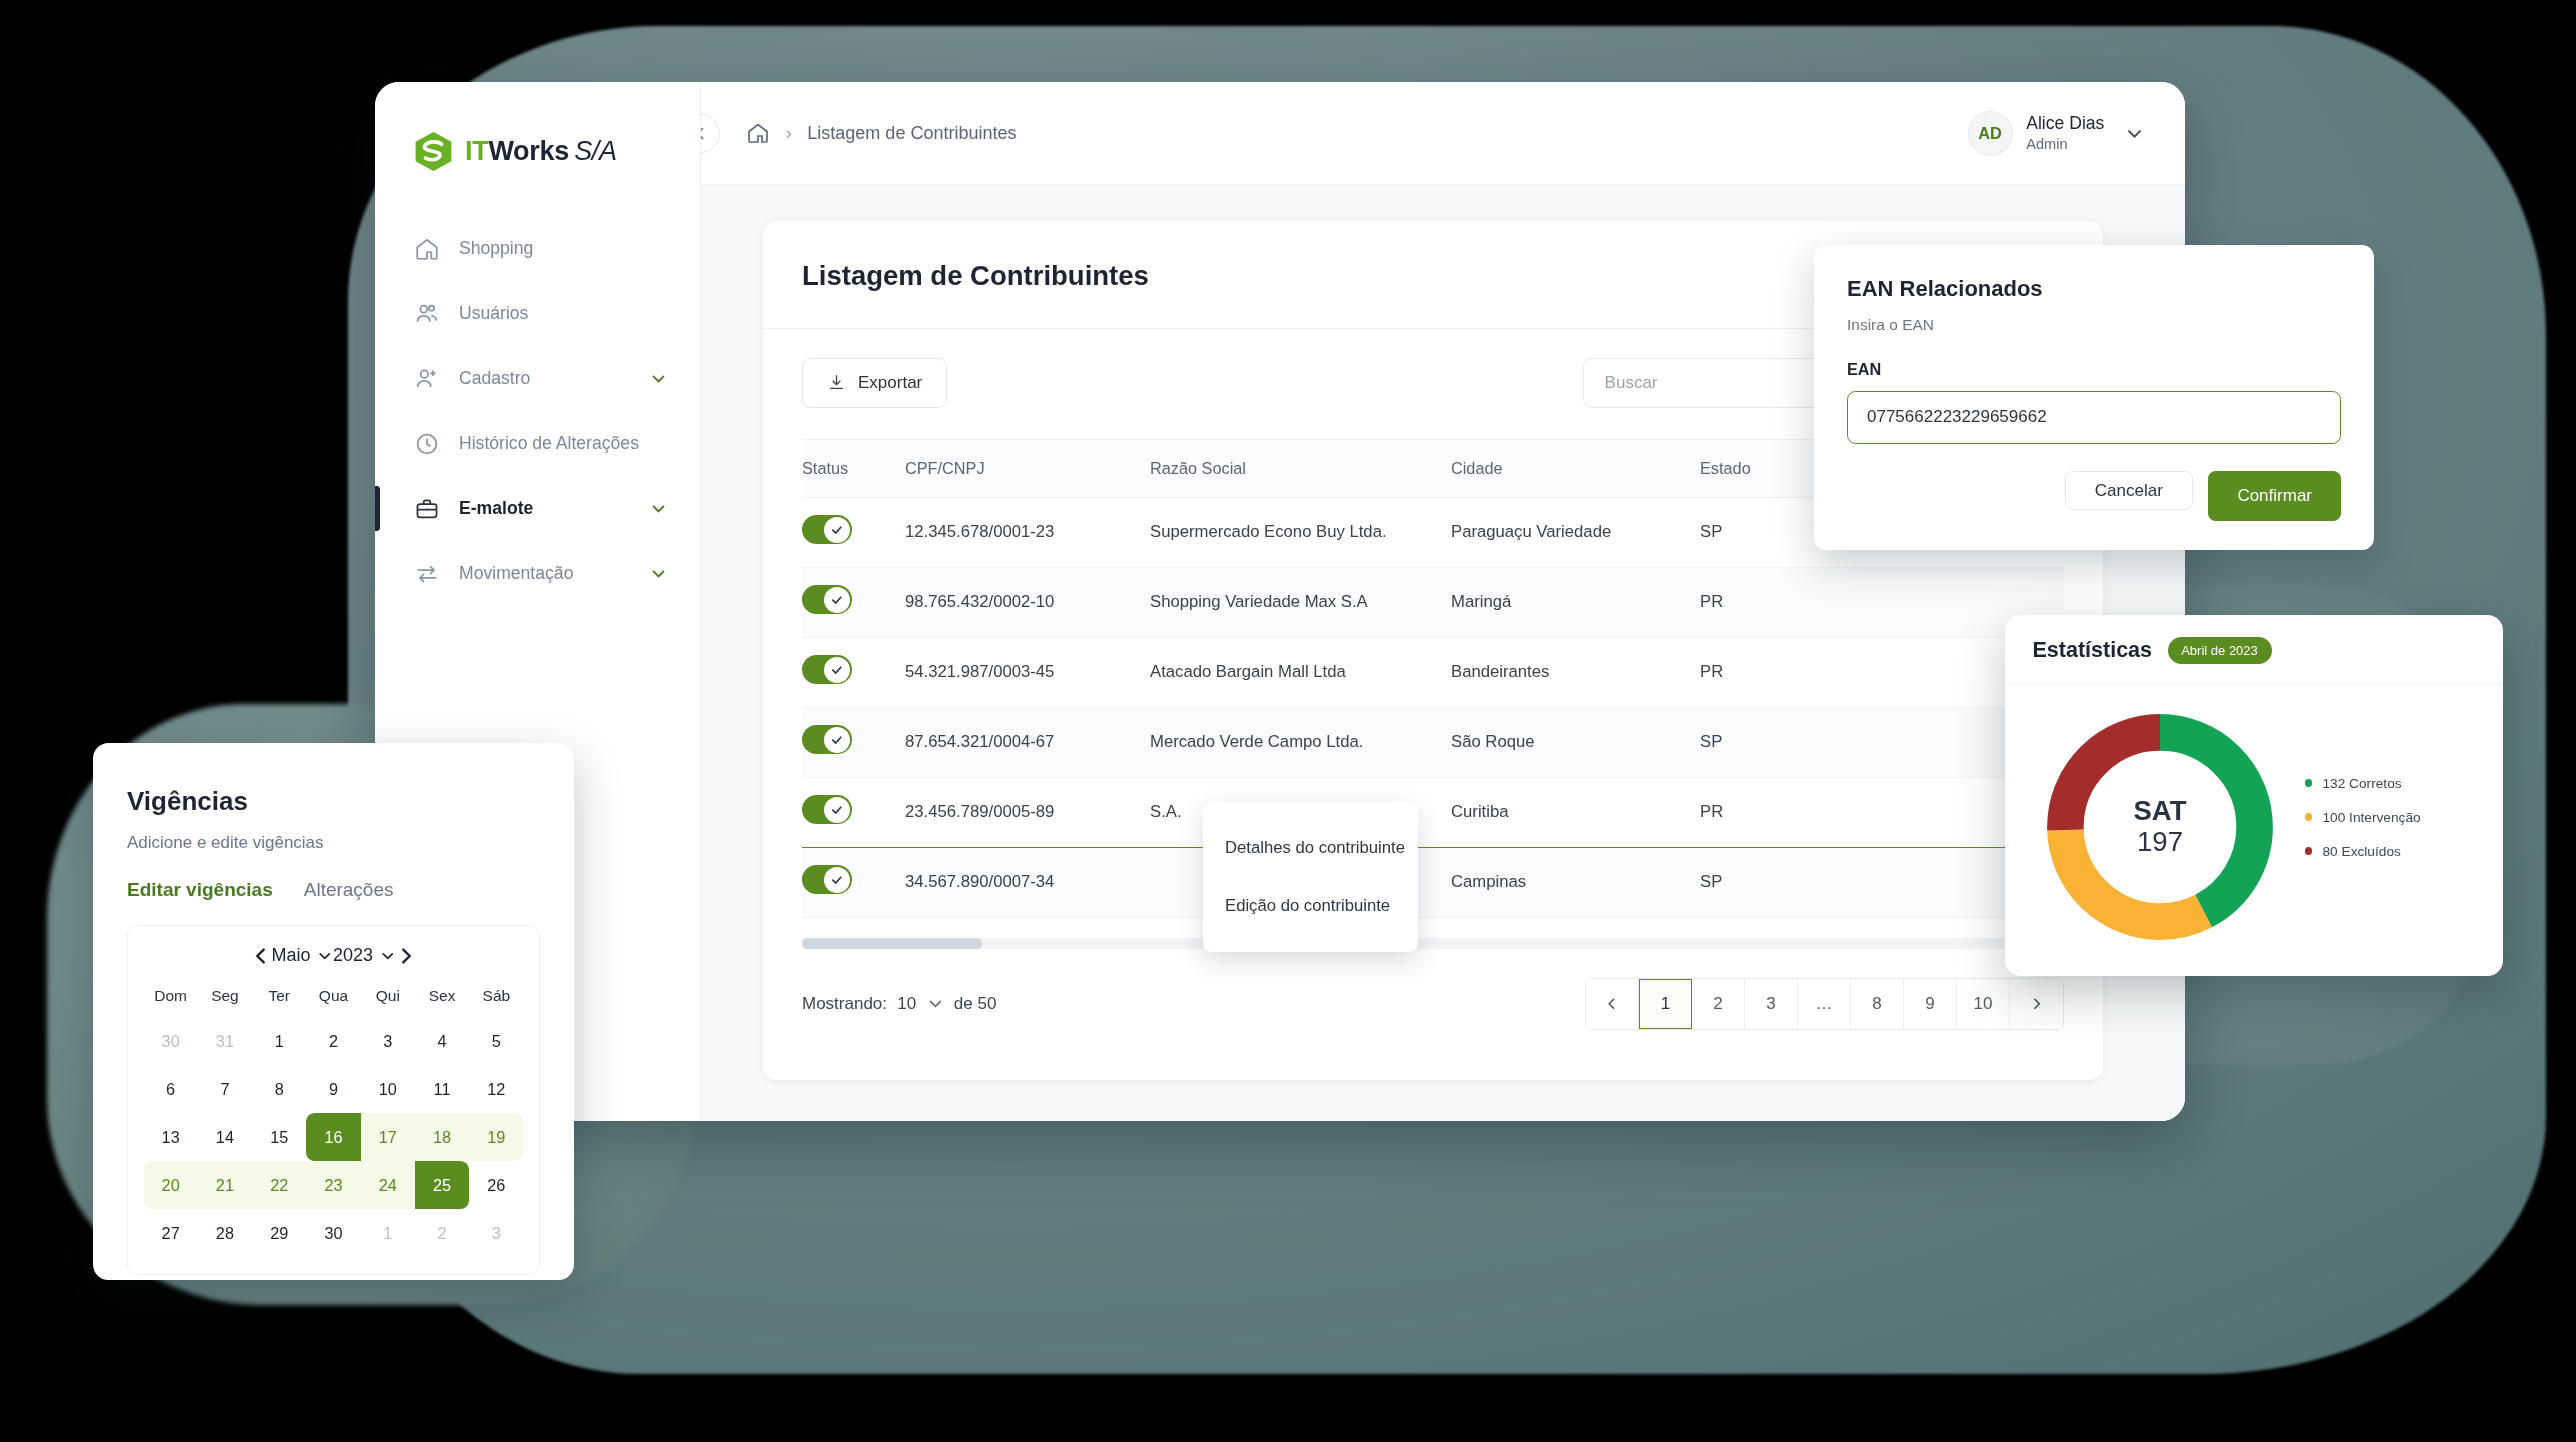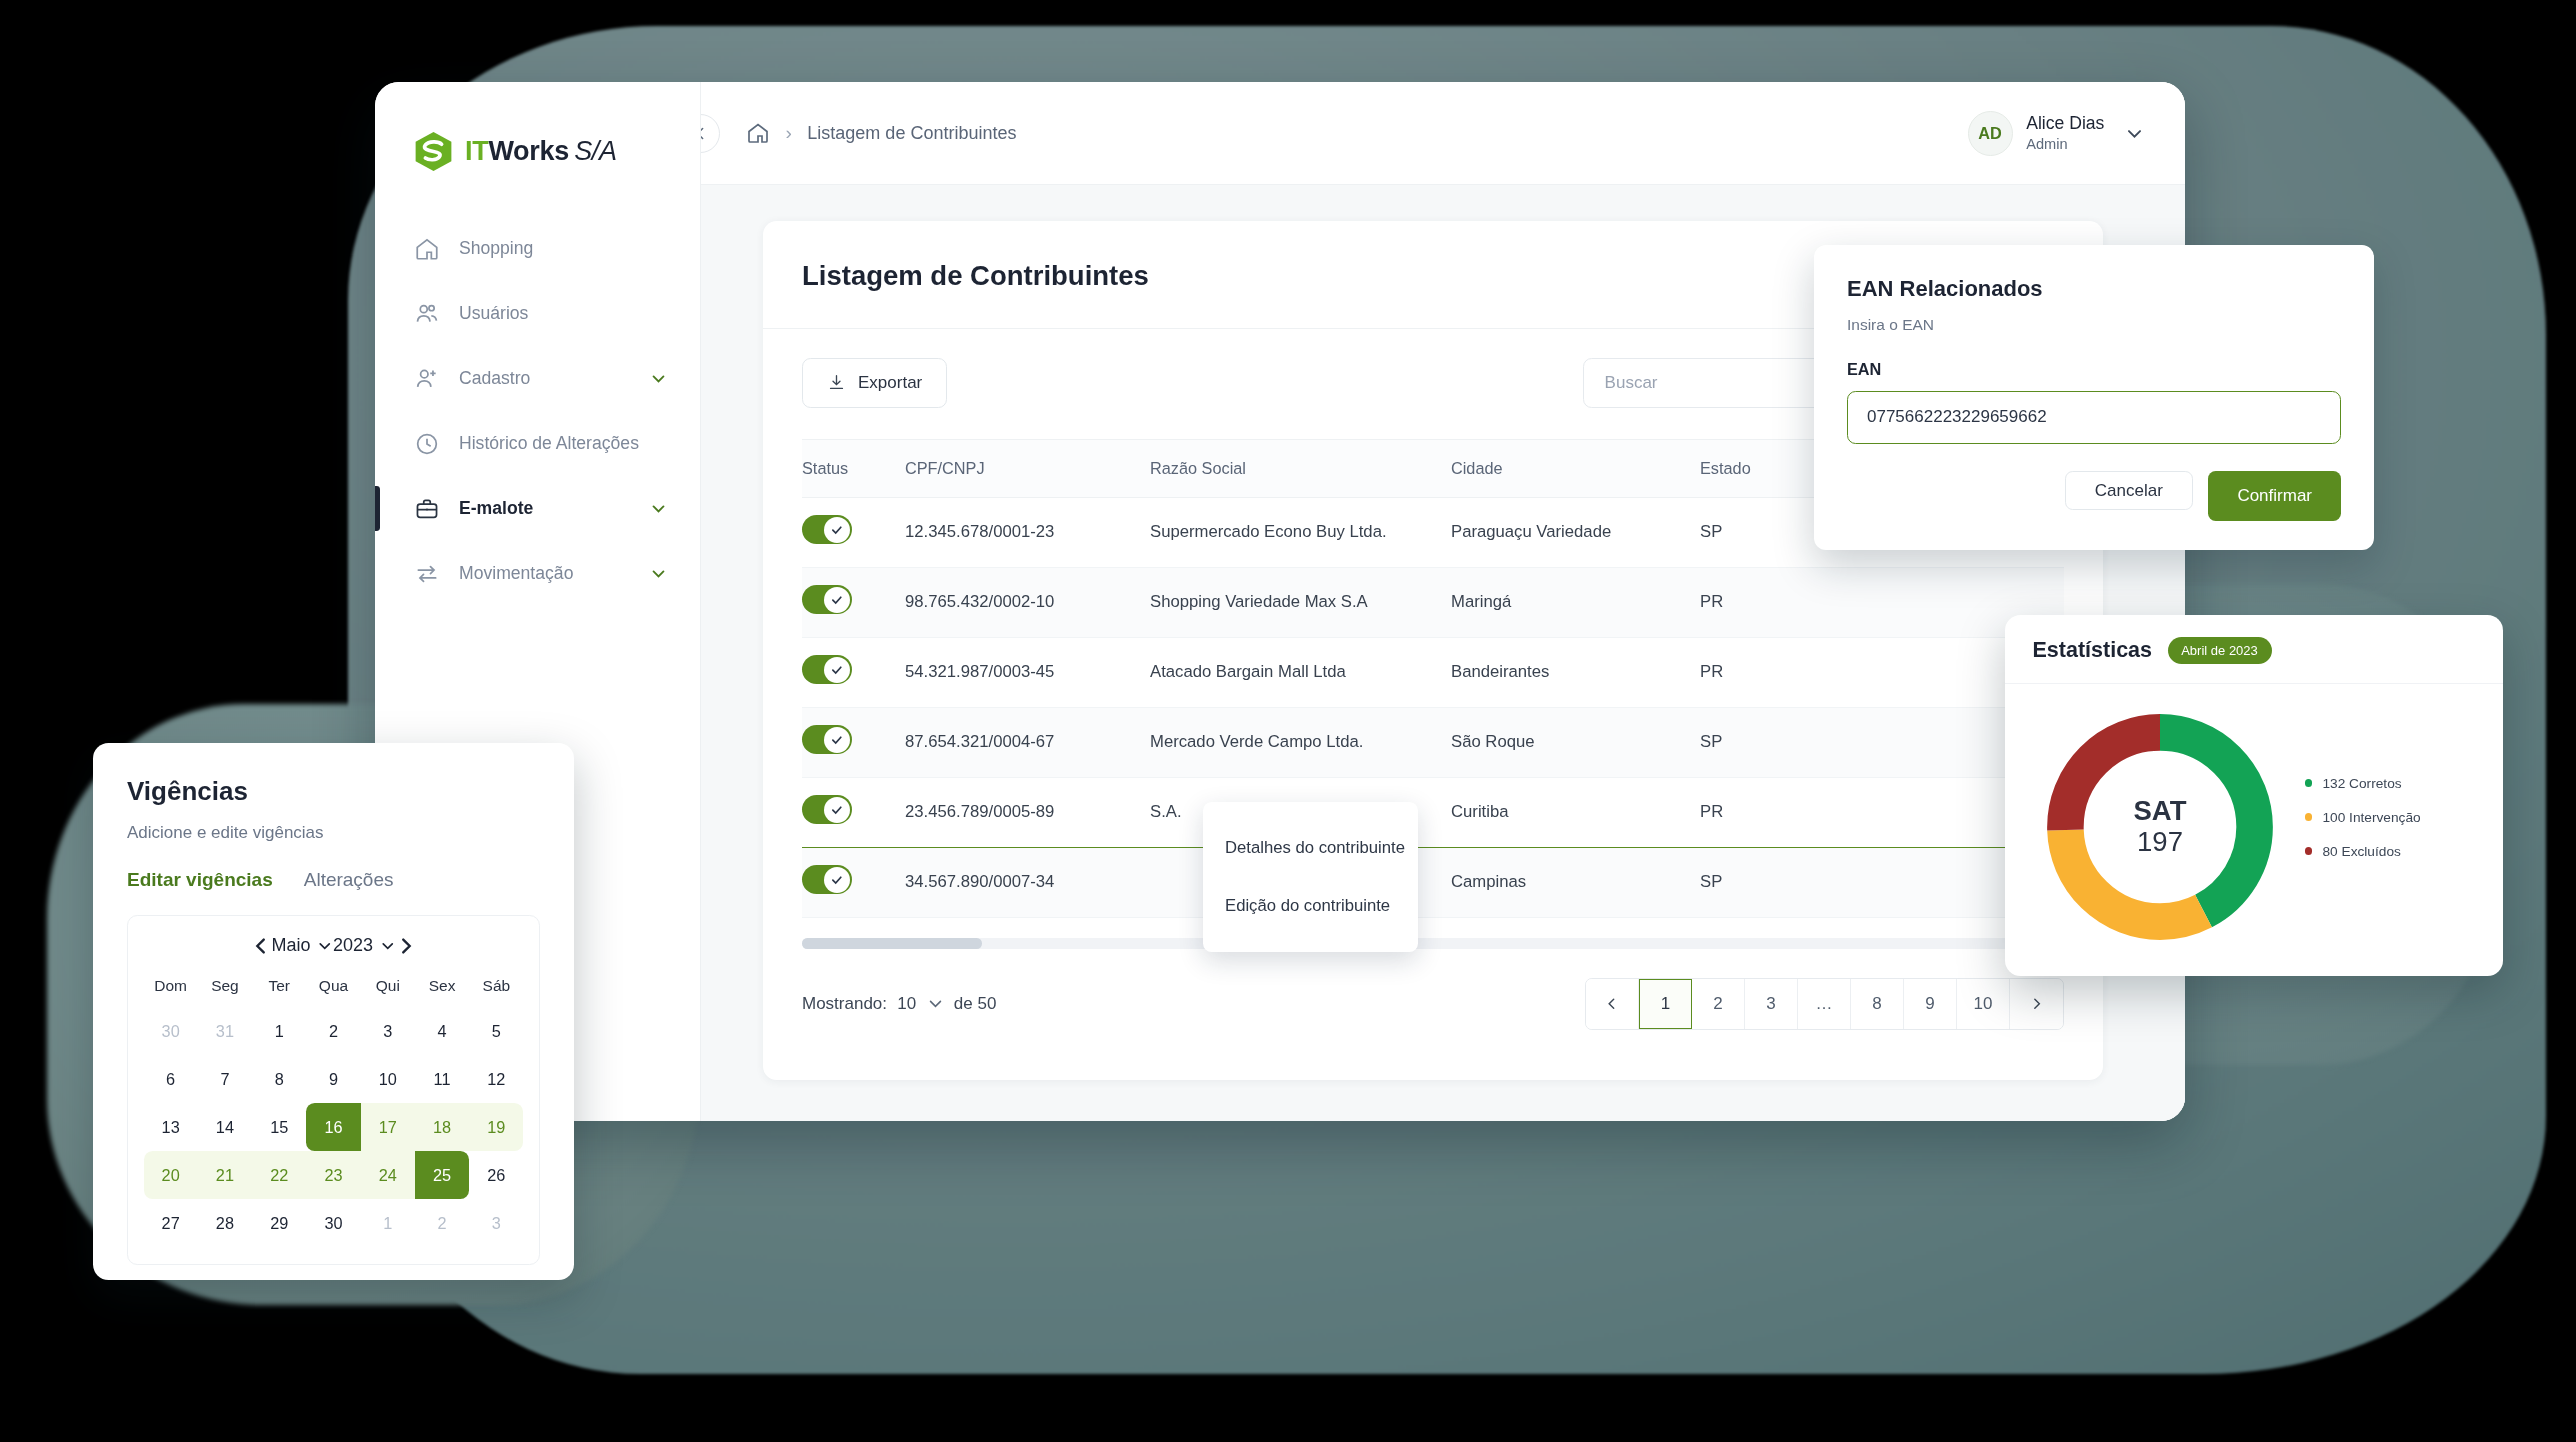--- a/index.html
+++ b/index.html
@@ -245,21 +245,21 @@
   .btn-confirm {
     height: 50px; padding: 0 29px; border: 0; border-radius: 7.7px;
     background: #5b8c1f; font-size: 17px; color: #fff; cursor: pointer; font-family: Liberation Sans, sans-serif;
   }
 
   
   .vig-panel {
     position: absolute; left: 93px; top: 743px;
     width: 481px; height: 537px; background: #fff;
     border-radius: 15.5px; box-shadow: 0 17px 47px rgba(10,30,40,.26);
-    padding: 33px 34px; z-index: 60;
+    padding: 43px 34px; z-index: 60;
   }
   .vig-title { font-size: 26px; font-weight: 700; color: #1d2433; }
   .vig-sub { font-size: 17px; color: #6b7688; margin-top: 15.5px; }
   .vig-tabs { display: flex; gap: 31px; margin-top: 26px; }
   .vig-tab { font-size: 19px; color: #6b7688; cursor: pointer; padding-bottom: 5.2px; }
   .vig-tab.active { color: #4a7a1e; font-weight: 700; }
 
   .cal {
     margin-top: 19px; border: 0.9px solid #edf0f3; border-radius: 10.3px;
     padding: 19px 15.5px 17px 15.5px;

